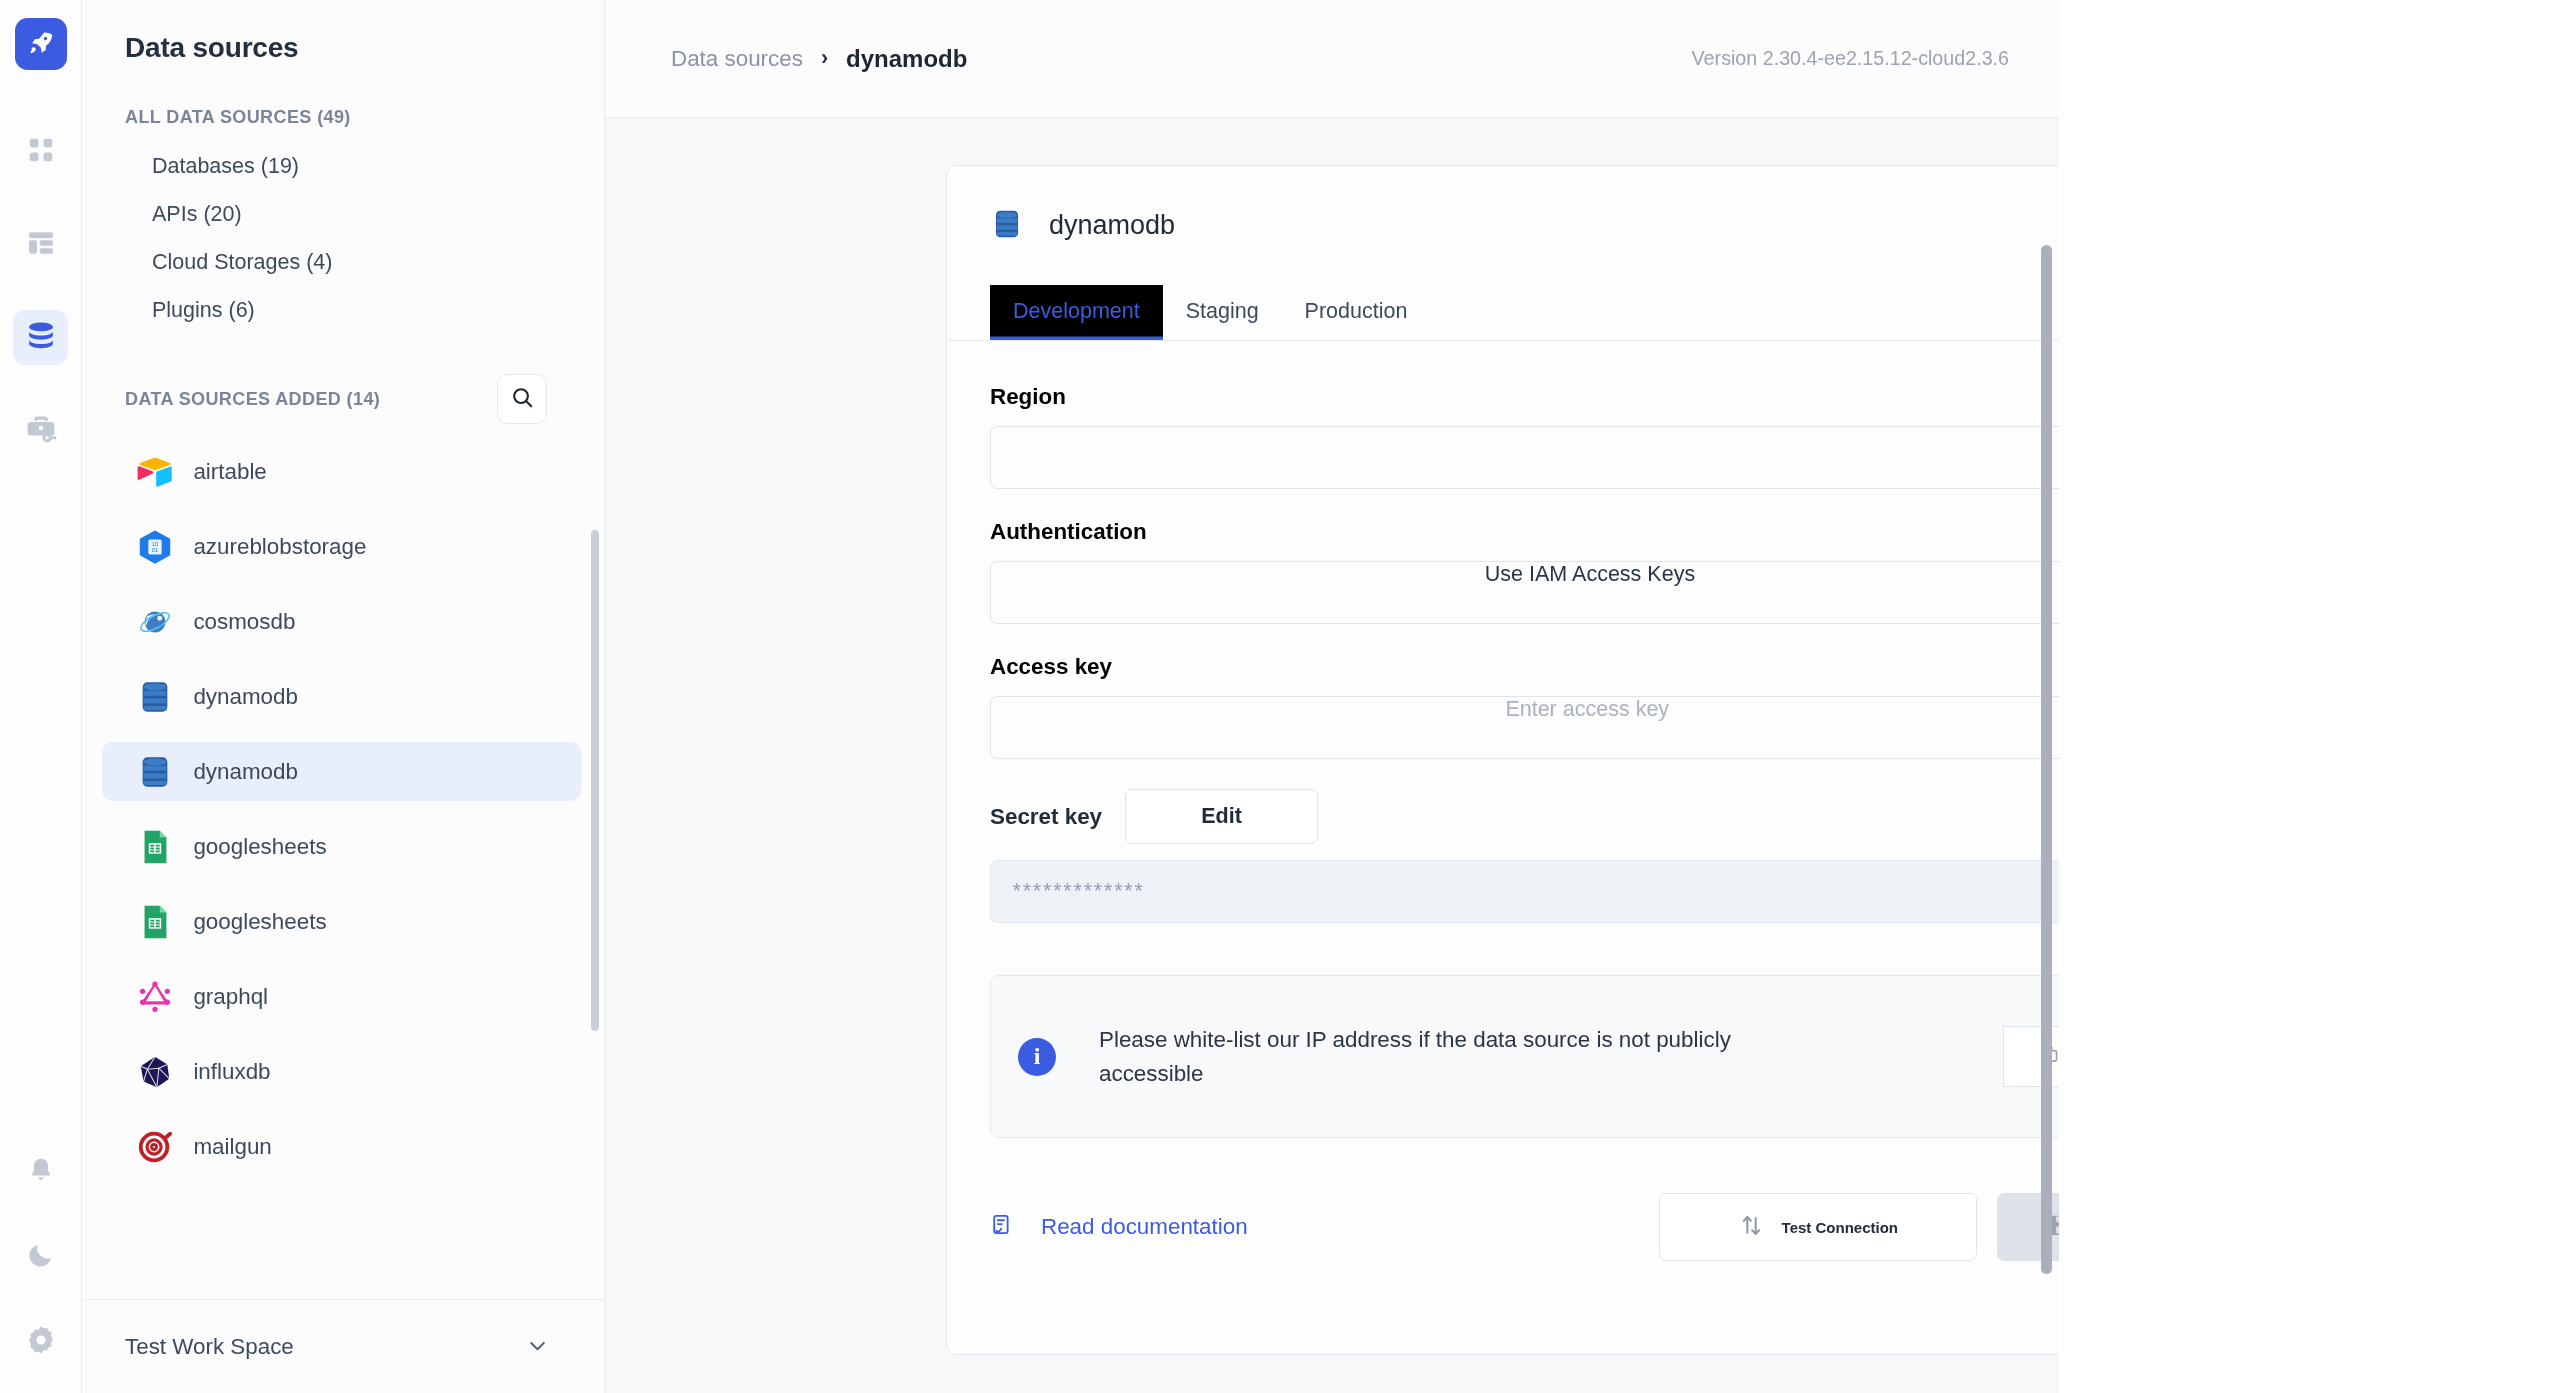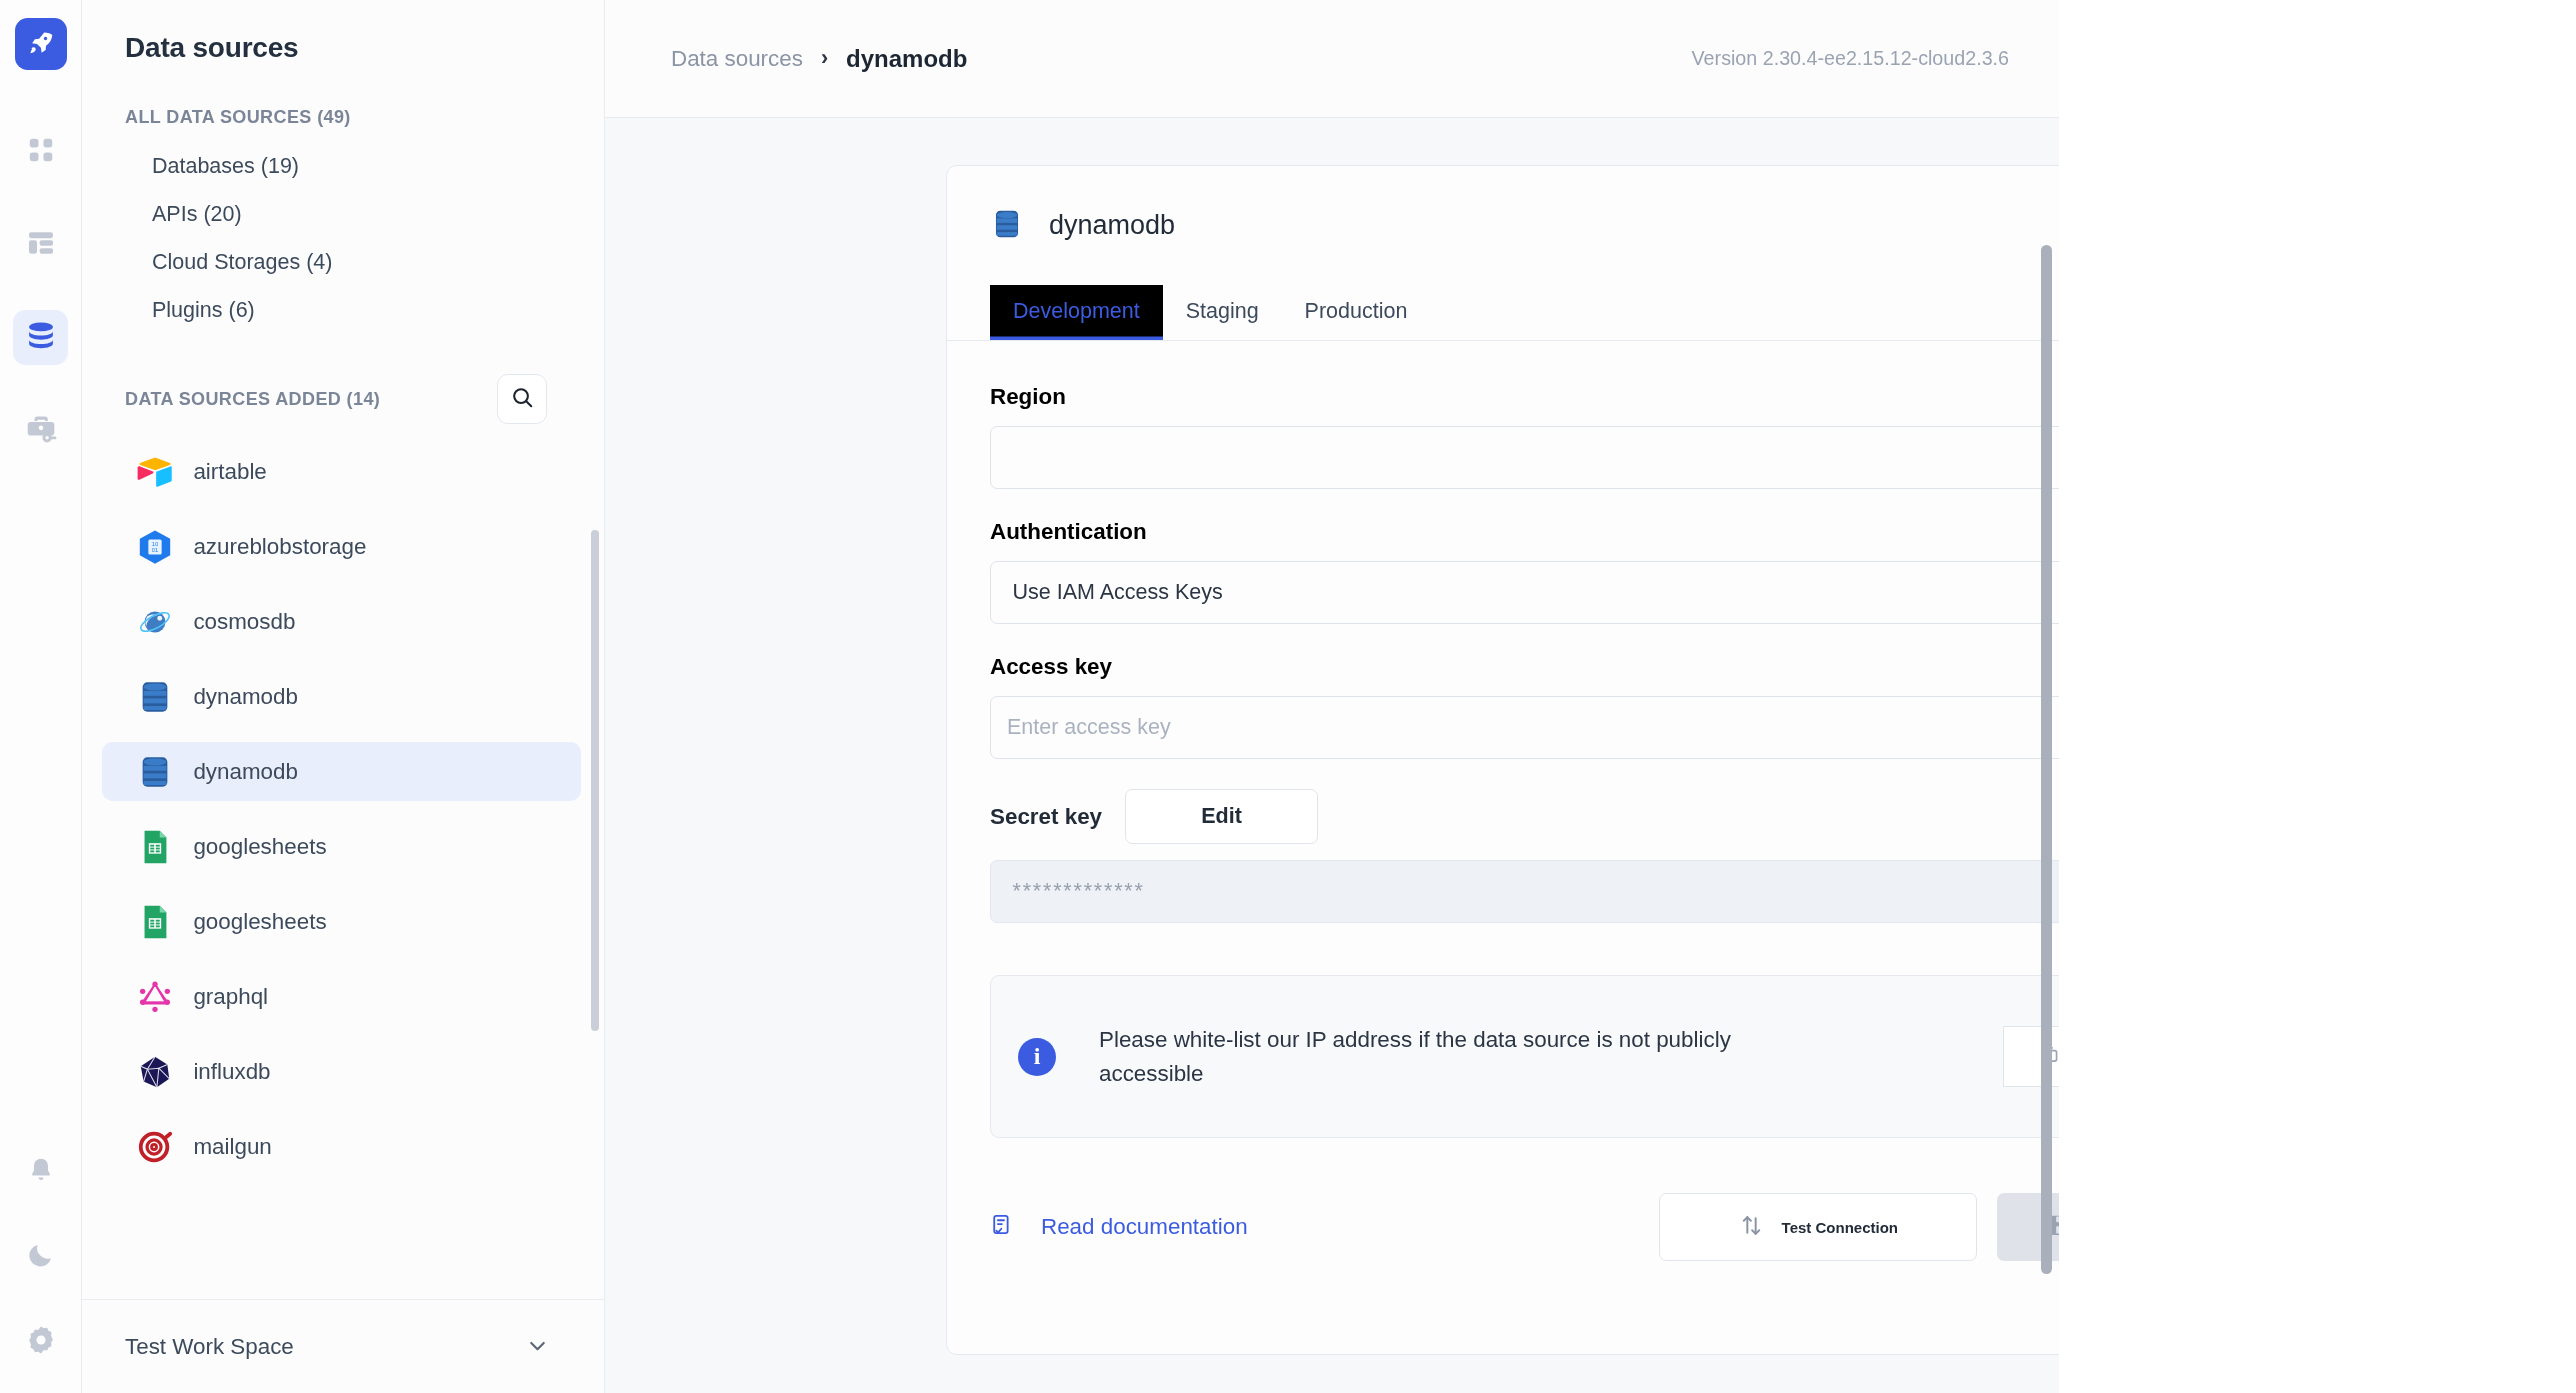--- a/index.html
+++ b/index.html
@@ -150,21 +150,21 @@
     color: #3b5ce0; background: #000000;
     box-shadow: inset 0 -3.6px 0 0 #3b5ce0;
   }
 
   .form { padding: 43px 43px 0 43px; }
   .field-label { font-size: 22.4px; font-weight: 700; color: #000000; margin-bottom: 16px; }
   .select, .textinput {
     height: 63px; border: 0.9px solid #dfe3ea; border-radius: 7.2px;
     background: #fdfdfe; display: flex; align-items: center;
     padding: 0 21.5px; font-size: 21.5px; color: #2b3544;
-    position: relative; cursor: pointer;
+    position: relative; cursor: pointer; flex-direction: column;
   }
   .select.inset { margin-right: 30px; }
   .select-value { flex: 1; }
   .chev { margin-left: auto; color: #9aa3b2; display:flex; }
   .field { margin-bottom: 30px; }
   .textinput { cursor: text; padding-left: 16px; }
   .placeholder { color: #aab2c0; }
 
   .secret-row { display: flex; align-items: center; margin-bottom: 16px; }
   .secret-label { font-size: 22.4px; font-weight: 700; color: #222c39; margin-right: 23px; }

